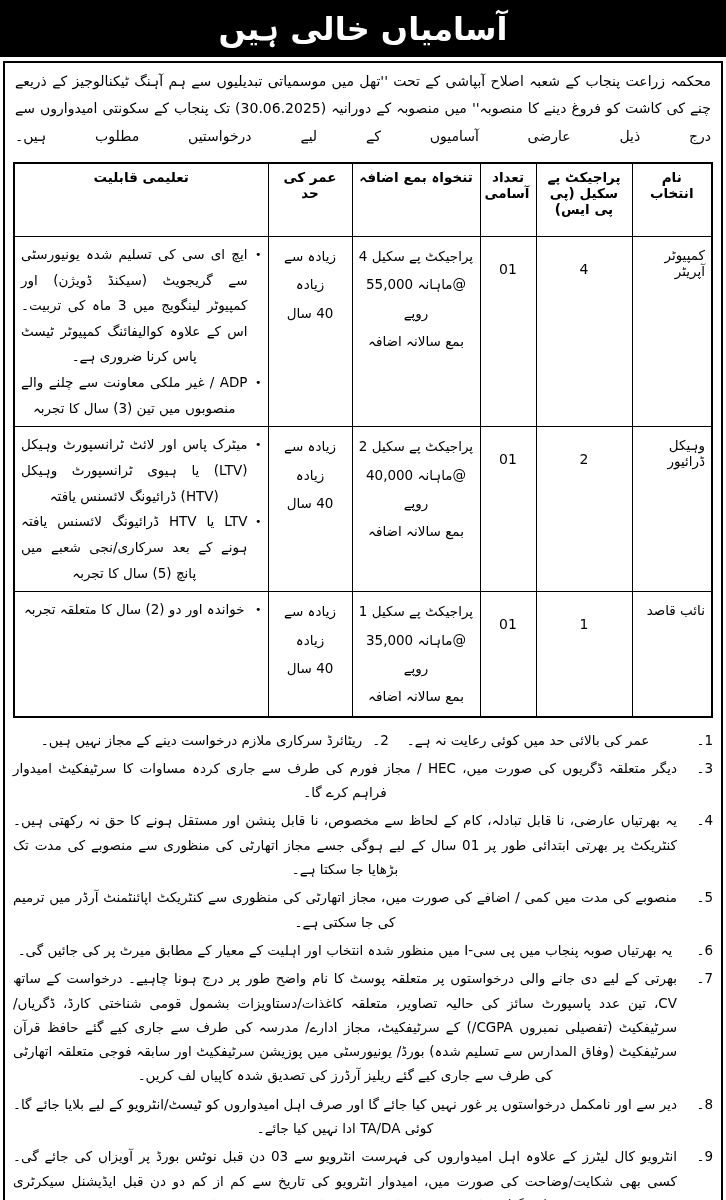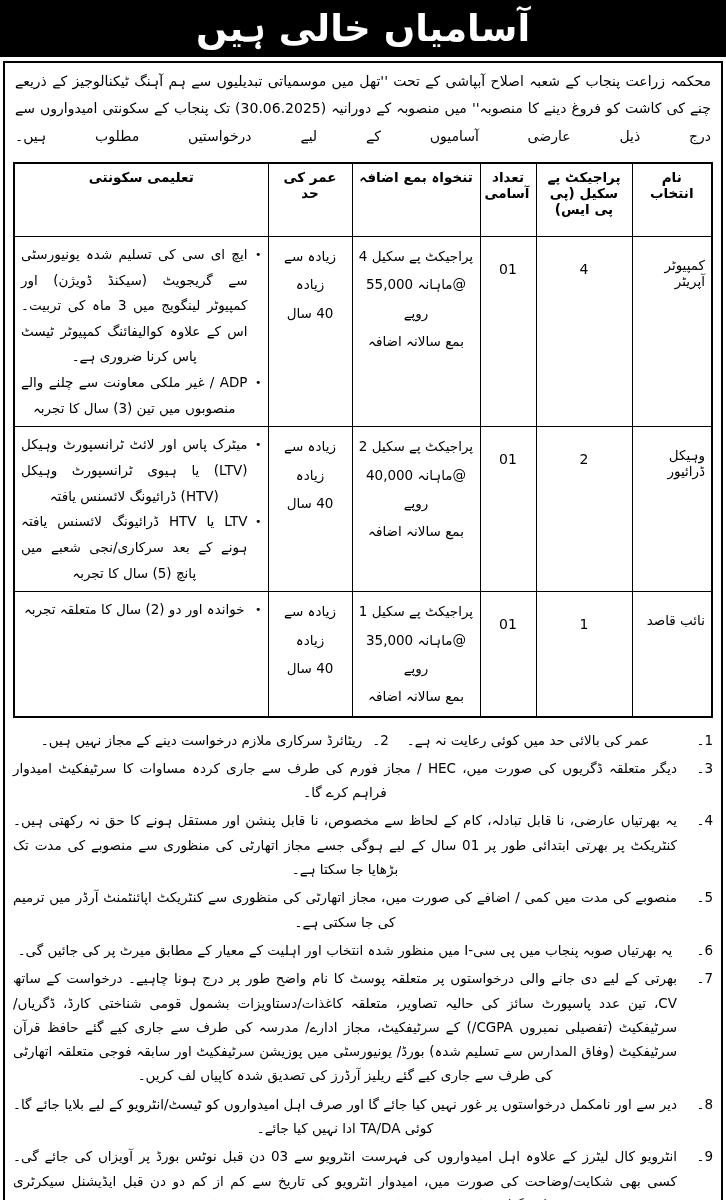--- a/index.html
+++ b/index.html
@@ -1,34 +1,34 @@
 <!DOCTYPE html>
 <html lang="ur"><head>
 <meta charset="utf-8">
 <style>
   html,body{margin:0;padding:0;background:#e8e8e8;}
   .page{position:relative;width:726px;height:1200px;margin:0 auto;background:#fff;
         color:#000;font-family:"DejaVu Sans",sans-serif;display:flex;flex-direction:column;overflow:hidden;}
   
   .title-band{flex:0 0 57px;background:#000;color:#fff;display:flex;align-items:center;justify-content:center;}
-  .title-band .t{font-size:37px;font-weight:bold;direction:rtl;}
+  .title-band .t{font-size:32px;font-weight:bold;direction:rtl;}
   
   .outer{margin:4px 3px 0;border:2px solid #000;padding:3px 8px 2px;direction:rtl;}
   .intro{font-size:14px;line-height:1.95;text-align:justify;text-align-last:justify;margin:2px 2px 12px;}
   
   table{width:100%;border-collapse:collapse;border:2px solid #000;margin:2px 0 8px;table-layout:fixed;}
   col.c-post{width:80px;} col.c-scale{width:96px;} col.c-count{width:56px;}
   col.c-salary{width:128px;} col.c-age{width:84px;} col.c-qual{width:auto;}
   th,td{border:1.6px solid #000;padding:5px 6px;font-size:13.5px;vertical-align:top;}
   th{font-weight:bold;text-align:center;height:62px;}
   td{height:auto;}
   tr.r1 td{height:138px;} tr.r2 td{height:112px;} tr.r3 td{height:64px;}
   .cell-center{text-align:center;white-space:pre-line;line-height:2.1;}
   .cell-num{text-align:center;font-size:14px;padding-top:24px;}
-  .cell-post{text-align:right;padding-top:20px;}
+  .cell-post{text-align:right;padding-top:10px;}
   ul.quals{list-style:none;margin:0;padding:0;}
   ul.quals li{display:flex;line-height:1.9;}
   ul.quals .blt{flex:0 0 14px;font-size:11px;padding-top:3px;}
   ul.quals .qt{flex:1;text-align:justify;text-align-last:center;}
   
   .conds{padding:2px 0 0;}
   .cond{display:flex;margin:0 0 4px;}
   .cnum{flex:0 0 36px;font-size:13.5px;line-height:1.8;white-space:nowrap;}
   .ctext{flex:1;font-size:13.5px;line-height:1.8;text-align:justify;text-align-last:center;}
   .cnum2{font-weight:normal;margin:0 18px 0 10px;}
@@ -55,21 +55,21 @@
           <col class="c-age">
           <col class="c-qual">
       </colgroup>
       <thead>
         <tr>
           <th>نام انتخاب</th>
           <th>پراجیکٹ پے سکیل (پی پی ایس)</th>
           <th>تعداد آسامی</th>
           <th>تنخواہ بمع اضافہ</th>
           <th>عمر کی حد</th>
-          <th>تعلیمی سکونتی</th>
+          <th>تعلیمی قابلیت</th>
         </tr>
       </thead>
       <tbody>
         <tr class="r1">
           <td class="cell-post">کمپیوٹر آپریٹر</td>
           <td class="cell-num">4</td>
           <td class="cell-num">01</td>
           <td class="cell-center">پراجیکٹ پے سکیل 4
 @ماہانہ 55,000 روپے
 بمع سالانہ اضافہ</td>

